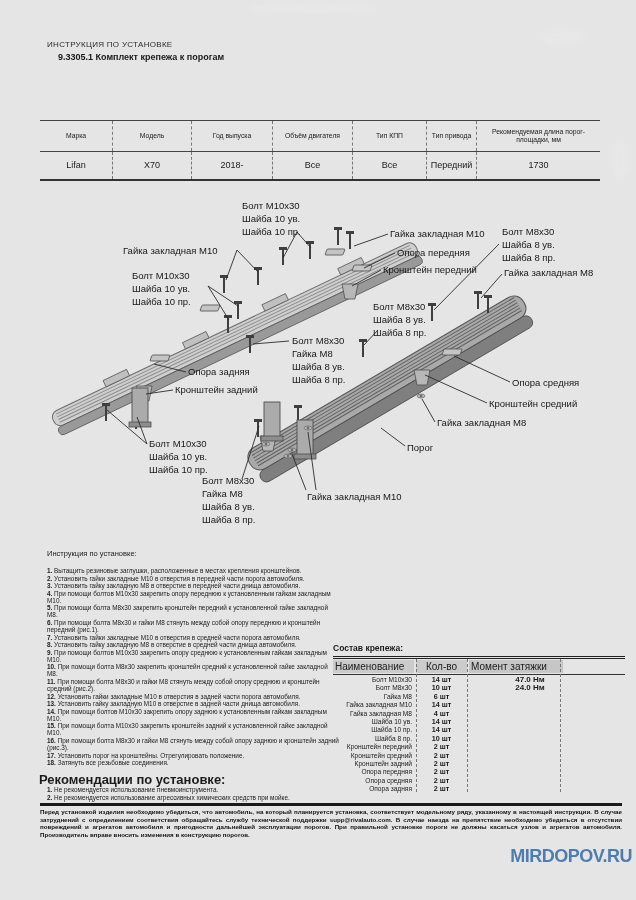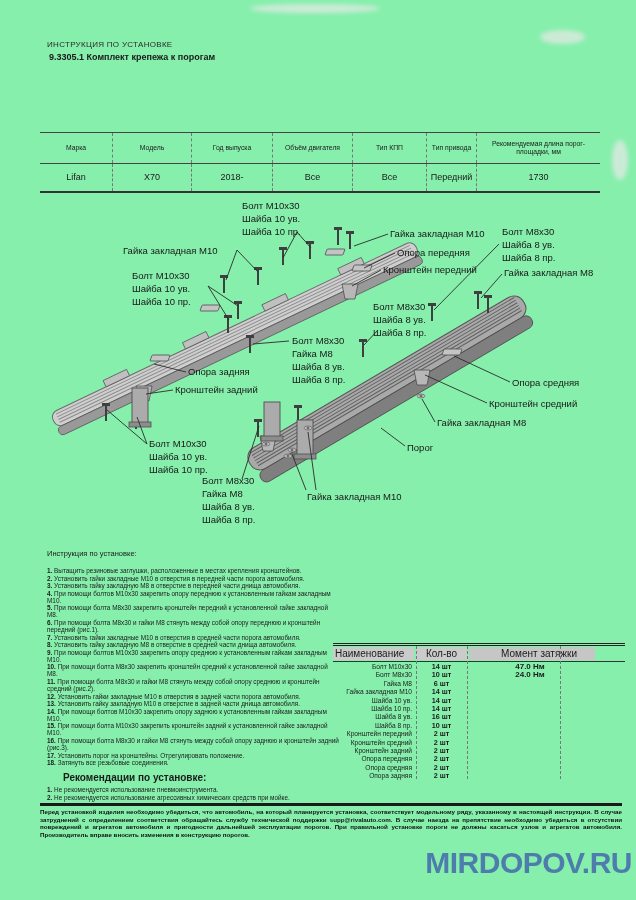--- a/index.html
+++ b/index.html
@@ -1,66 +1,66 @@
 <!DOCTYPE html>
 <html><head>
 <meta charset="utf-8">
 <style>
   html,body{margin:0;padding:0;background:#ffffff;}
-  .page{position:relative;width:636px;height:900px;background:#86efac;overflow:hidden;
+  .page{position:relative;width:636px;height:900px;background:#e5e5e5;overflow:hidden;
         font-family:"Liberation Sans",sans-serif;color:#1b1b1b;}
   .artifact{position:absolute;background:#e9e9e9;border-radius:50%;filter:blur(2px);opacity:.7;}
 
   
   .title1{position:absolute;left:47px;top:40px;font-size:8px;letter-spacing:.3px;color:#2a2a2a;}
-  .title2{position:absolute;left:49px;top:52px;font-size:9px;font-weight:bold;color:#1a1a1a;}
-
-  
-  .vtable{position:absolute;left:40px;top:132px;width:560px;border-top:1.5px solid #444;
+  .title2{position:absolute;left:58px;top:52px;font-size:9px;font-weight:bold;color:#1a1a1a;}
+
+  
+  .vtable{position:absolute;left:40px;top:120px;width:560px;border-top:1.5px solid #444;
           border-bottom:2px solid #333;font-size:6.8px;}
   .vrow{display:grid;grid-template-columns:73px 79px 81px 80px 74px 50px 123px;}
   .vrow.hdr{height:30px;border-bottom:1.5px solid #444;}
   .vrow.dat{height:27px;font-size:9px;}
   .vcell{display:flex;align-items:center;justify-content:center;text-align:center;
          border-right:1px dashed #777;padding:1px 3px;line-height:1.15;}
   .vcell:last-child{border-right:none;}
 
   
   .diagram{position:absolute;left:0;top:188px;}
   .co{font:9.5px "Liberation Sans",sans-serif;fill:#171717;}
   .leader{stroke:#2b2b2b;stroke-width:.9;fill:none;}
 
   
   .ins-h{position:absolute;left:47px;top:549px;font-size:7.5px;font-weight:normal;}
   .steps{position:absolute;left:47px;top:567px;width:292px;font-size:6.4px;line-height:7px;}
   .step{margin-bottom:.6px;}
   .step b{font-weight:bold;}
-  .rec-h{position:absolute;left:63px;top:772px;font-size:10px;font-weight:bold;}
+  .rec-h{position:absolute;left:39px;top:772px;font-size:13px;font-weight:bold;}
   .recs{position:absolute;left:47px;top:786px;width:292px;font-size:6.4px;line-height:7.6px;}
 
   
   .hw{position:absolute;left:333px;top:643px;width:292px;}
   .hw-title{font-size:8.5px;font-weight:bold;margin-bottom:3px;}
   .hw-table{position:relative;border-top:3px double #222;}
   .hw-hdr{display:grid;grid-template-columns:83px 51px 158px;height:15px;
           border-bottom:1.5px solid #333;align-items:center;font-size:10px;}
   .hw-hdr .h1{background:#cbcbcb;padding:1px 2px;margin-right:2px;}
   .hw-hdr .h2{background:#cbcbcb;text-align:center;padding:1px 0;}
-  .hw-hdr .h3 span{background:#c6c6c6;display:inline-block;width:90px;padding:1px 18px;margin-left:2px;text-align:right;}
+  .hw-hdr .h3 span{background:#c6c6c6;display:inline-block;width:90px;padding:1px 2px;margin-left:2px;}
   .hw-row{display:grid;grid-template-columns:83px 51px 158px;height:8.4px;align-items:center;}
   .hw-name{text-align:right;padding-right:4px;font-size:6.6px;}
   .hw-qty{text-align:center;font-size:7.2px;font-weight:bold;}
   .hw-trq{text-align:center;padding-right:48px;font-size:8px;font-weight:bold;padding-left:16px;}
   .dash{position:absolute;top:0;bottom:0;border-left:1px dashed #777;}
 
   
   .rule{position:absolute;left:40px;top:803px;width:582px;height:2.5px;background:#1a1a1a;}
   .disclaimer{position:absolute;left:40px;top:808px;width:582px;font-size:6.2px;font-weight:bold;
               line-height:7.6px;text-align:justify;color:#111;}
-  .watermark{position:absolute;right:4px;top:846px;font-size:30px;font-weight:800;
+  .watermark{position:absolute;right:4px;top:846px;font-size:18px;font-weight:800;
              letter-spacing:-.5px;text-align:right;}
 </style>
 </head>
 <body>
 
 <div class="page">
 
   <div class="artifact" style="left:250px;top:4px;width:130px;height:9px;"></div>
   <div class="artifact" style="left:540px;top:30px;width:45px;height:14px;"></div>
   <div class="artifact" style="left:612px;top:140px;width:16px;height:40px;"></div>
@@ -294,20 +294,21 @@
       <div class="step"><b>18. </b><span>Затянуть все резьбовые соединения.</span></div>
     </div>
 
   <div class="rec-h">Рекомендации по установке:</div>
   <div class="recs" id="recs">
       <div class="step"><b>1. </b><span>Не рекомендуется использование пневмоинструмента.</span></div>
       <div class="step"><b>2. </b><span>Не рекомендуется использование агрессивных химических средств при мойке.</span></div>
     </div>
 
   <div class="hw">
+    <div class="hw-title">Состав крепежа:</div>
     <div class="hw-table">
       <div class="dash" style="left:83px;"></div>
       <div class="dash" style="left:134px;"></div>
       <div class="dash" style="left:227px;"></div>
       <div class="hw-hdr">
         <span class="h1">Наименование</span>
         <span class="h2">Кол-во</span>
         <span class="h3"><span>Момент затяжки</span></span>
       </div>
       <div id="hwrows">
@@ -325,32 +326,32 @@
             <div class="hw-name">Гайка М8</div>
             <div class="hw-qty">6 шт</div>
             <div class="hw-trq"></div>
           </div>
           <div class="hw-row">
             <div class="hw-name">Гайка закладная М10</div>
             <div class="hw-qty">14 шт</div>
             <div class="hw-trq"></div>
           </div>
           <div class="hw-row">
+            <div class="hw-name">Гайка закладная М8</div>
+            <div class="hw-qty">4 шт</div>
+            <div class="hw-trq"></div>
+          </div>
+          <div class="hw-row">
             <div class="hw-name">Шайба 10 ув.</div>
             <div class="hw-qty">14 шт</div>
             <div class="hw-trq"></div>
           </div>
           <div class="hw-row">
             <div class="hw-name">Шайба 10 пр.</div>
             <div class="hw-qty">14 шт</div>
-            <div class="hw-trq"></div>
-          </div>
-          <div class="hw-row">
-            <div class="hw-name">Шайба 8 ув.</div>
-            <div class="hw-qty">16 шт</div>
             <div class="hw-trq"></div>
           </div>
           <div class="hw-row">
             <div class="hw-name">Шайба 8 пр.</div>
             <div class="hw-qty">10 шт</div>
             <div class="hw-trq"></div>
           </div>
           <div class="hw-row">
             <div class="hw-name">Кронштейн передний</div>
             <div class="hw-qty">2 шт</div>

